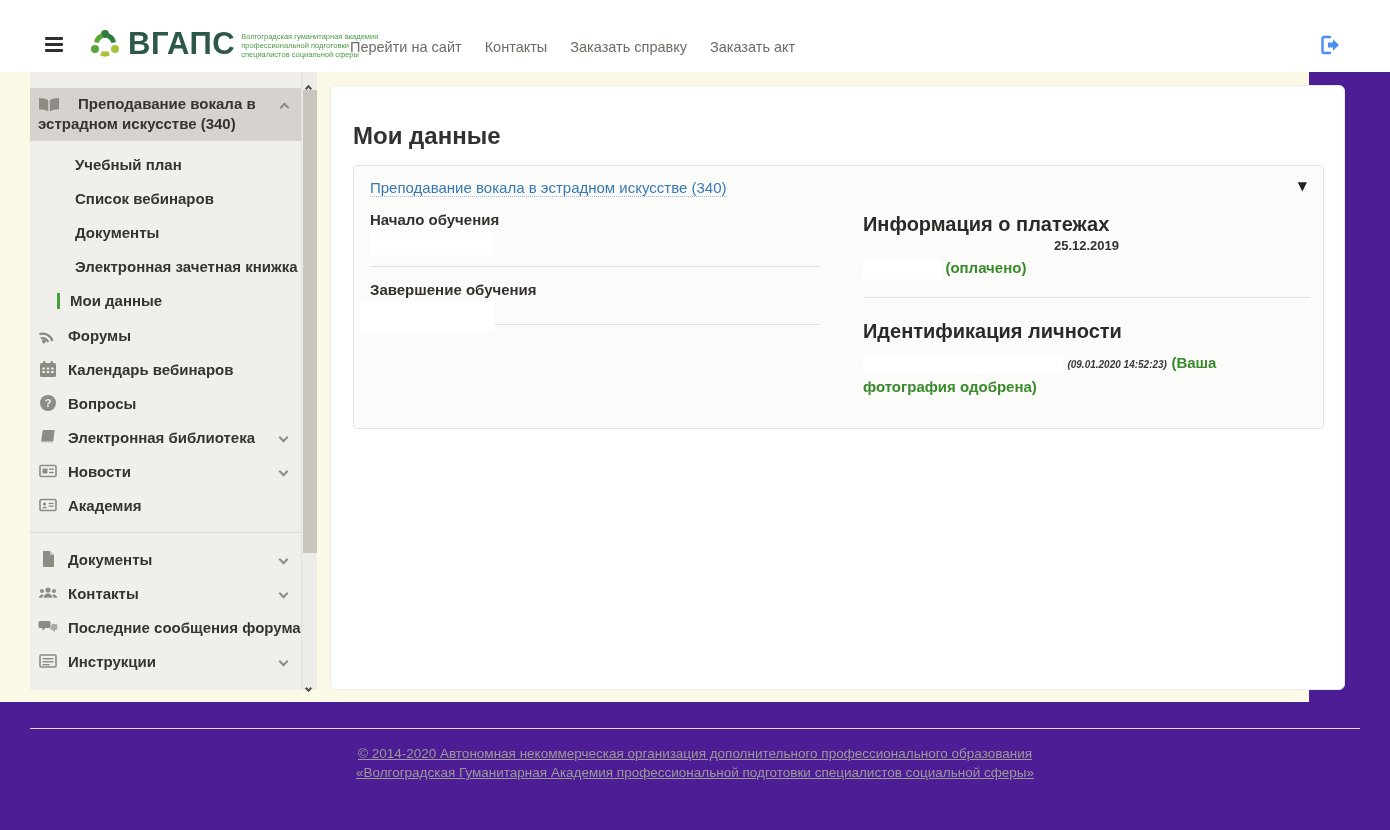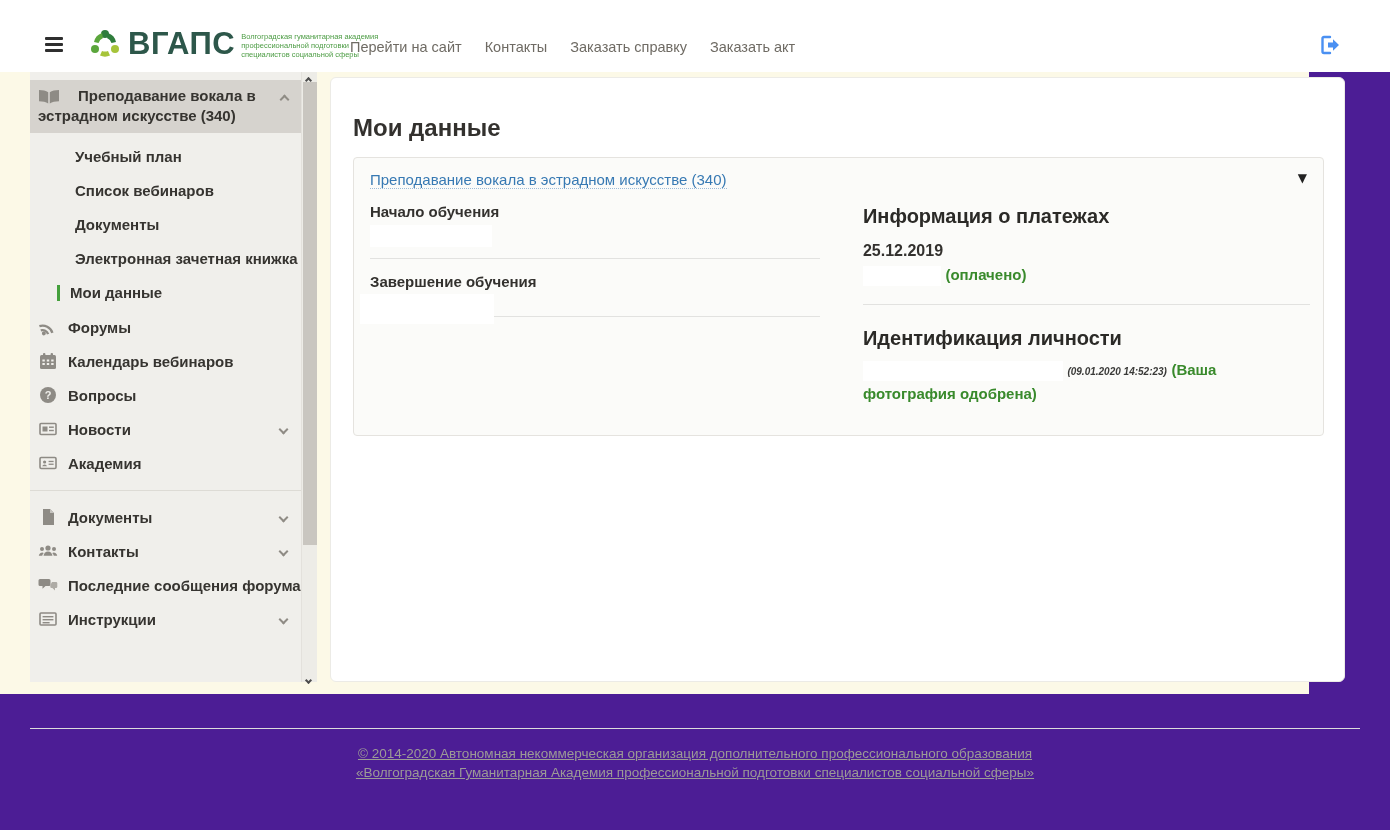--- a/index.html
+++ b/index.html
@@ -13,21 +13,21 @@
   .hamburger .bar { height:3px; background:#2f2f2f; margin-bottom:3px; border-radius:1px; }
   .logo { position:absolute; left:88px; top:27px; display:flex; align-items:flex-start; cursor:pointer; }
   .logo-mark { width:34px; height:34px; margin-right:6px; }
   .logo-text { font-size:31px; font-weight:bold; color:#2d574a; letter-spacing:.5px; line-height:34px; }
   .logo-tagline { margin-left:6px; margin-top:5px; font-size:7.5px; line-height:9px; color:#4c9c44; }
   .topnav { position:absolute; left:350px; top:39px; display:flex; gap:23px; }
   .topnav .nav-link { font-size:14.5px; color:#6f6b64; cursor:pointer; white-space:nowrap; }
   .logout { position:absolute; right:50px; top:34px; width:22px; height:22px; cursor:pointer; }
 
   
-  .band { position:absolute; top:64px; left:0; width:1309px; height:630px; background:#fcf9e7; }
+  .band { position:absolute; top:72px; left:0; width:1309px; height:630px; background:#fcf9e7; }
 
   
   .sidebar { position:absolute; left:30px; top:0; width:271px; height:618px; background:#f0efeb; }
   .prog { position:relative; margin-top:16px; background:#d6d3ce; padding:6px 26px 7px 8px; cursor:pointer; }
   .prog-icon { position:absolute; left:8px; top:9px; }
   .prog-label { font-size:15px; font-weight:bold; color:#363430; line-height:20px; text-indent:40px; }
   .chev { display:inline-block; width:7px; height:7px; border-right:2px solid #8f8c85; border-bottom:2px solid #8f8c85; }
   .chev.up   { transform:rotate(-135deg); }
   .chev.down { transform:rotate(45deg); }
   .prog .chev { position:absolute; right:13px; top:16px; }
@@ -65,21 +65,21 @@
   .f1 { padding-top:6px; }
   .f1 .redacted { width:122px; height:22px; margin-top:5px; }
   .f1 .hr { margin-top:7px; }
   .f2 { padding-top:14px; }
   .f2 .redacted { width:134px; height:30px; margin-top:4px; margin-left:-10px; margin-bottom:-12px; position:relative; z-index:2; }
   .f2 .hr { position:relative; z-index:1; margin-top:0; }
   .f3 { padding-top:16px; }
   .f3 .redacted { width:162px; height:24px; margin-top:5px; margin-left:-10px; }
   .sec-h { font-size:20px; font-weight:bold; color:#2b2a27; }
   .col-r .sec-h.first { margin-top:8px; }
-  .pay-date { margin-top:14px; font-size:16px; font-weight:bold; color:#33312e; }
+  .pay-date { margin-top:2px; font-size:13px; font-weight:bold; color:#33312e;text-align:center; }
   .pay-line { margin-top:6px; }
   .pay-line .redacted { width:78px; height:20px; vertical-align:middle; }
   .green { color:#398a2c; font-weight:bold; font-size:15px; }
   .col-r .hr { margin-top:18px; }
   .sec-h.ident { margin-top:22px; }
   .ident-line { margin-top:9px; line-height:22px; }
   .ident-line .redacted { width:200px; height:20px; vertical-align:middle; }
   .timestamp { font-size:10px; font-weight:bold; font-style:italic; color:#3a3a38; }
 
   
@@ -184,20 +184,32 @@
           <span class="lbl">Календарь вебинаров</span>
         </div>
         <div class="item">
           <span class="icon">
             <svg width="18" height="18" viewBox="0 0 18 18">
               <circle cx="9" cy="9" r="8" fill="#8e8b85"></circle>
               <text x="9" y="13" text-anchor="middle" font-size="11" font-weight="bold" fill="#f0efeb" font-family="Liberation Sans, sans-serif">?</text>
             </svg>
           </span>
           <span class="lbl">Вопросы</span>
+        </div>
+        <div class="item">
+          <span class="icon">
+            <svg width="18" height="18" viewBox="0 0 18 18">
+              <g transform="skewX(-8)" fill="#8e8b85">
+                <rect x="4" y="2" width="12" height="13" rx="1"></rect>
+                <rect x="4" y="13.6" width="12" height="1.2" fill="#f0efeb"></rect>
+              </g>
+            </svg>
+          </span>
+          <span class="lbl">Электронная библиотека</span>
+          <span class="chev down"></span>
         </div>
         <div class="item">
           <span class="icon">
             <svg width="18" height="18" viewBox="0 0 18 18">
               <rect x="1" y="3.5" width="16" height="11" rx="1" fill="none" stroke="#8e8b85" stroke-width="1.6"></rect>
               <rect x="3.5" y="6.5" width="5" height="5" fill="#8e8b85"></rect>
               <rect x="10" y="6.5" width="4.8" height="1.4" fill="#8e8b85"></rect>
               <rect x="10" y="9.8" width="4.8" height="1.4" fill="#8e8b85"></rect>
             </svg>
           </span>

